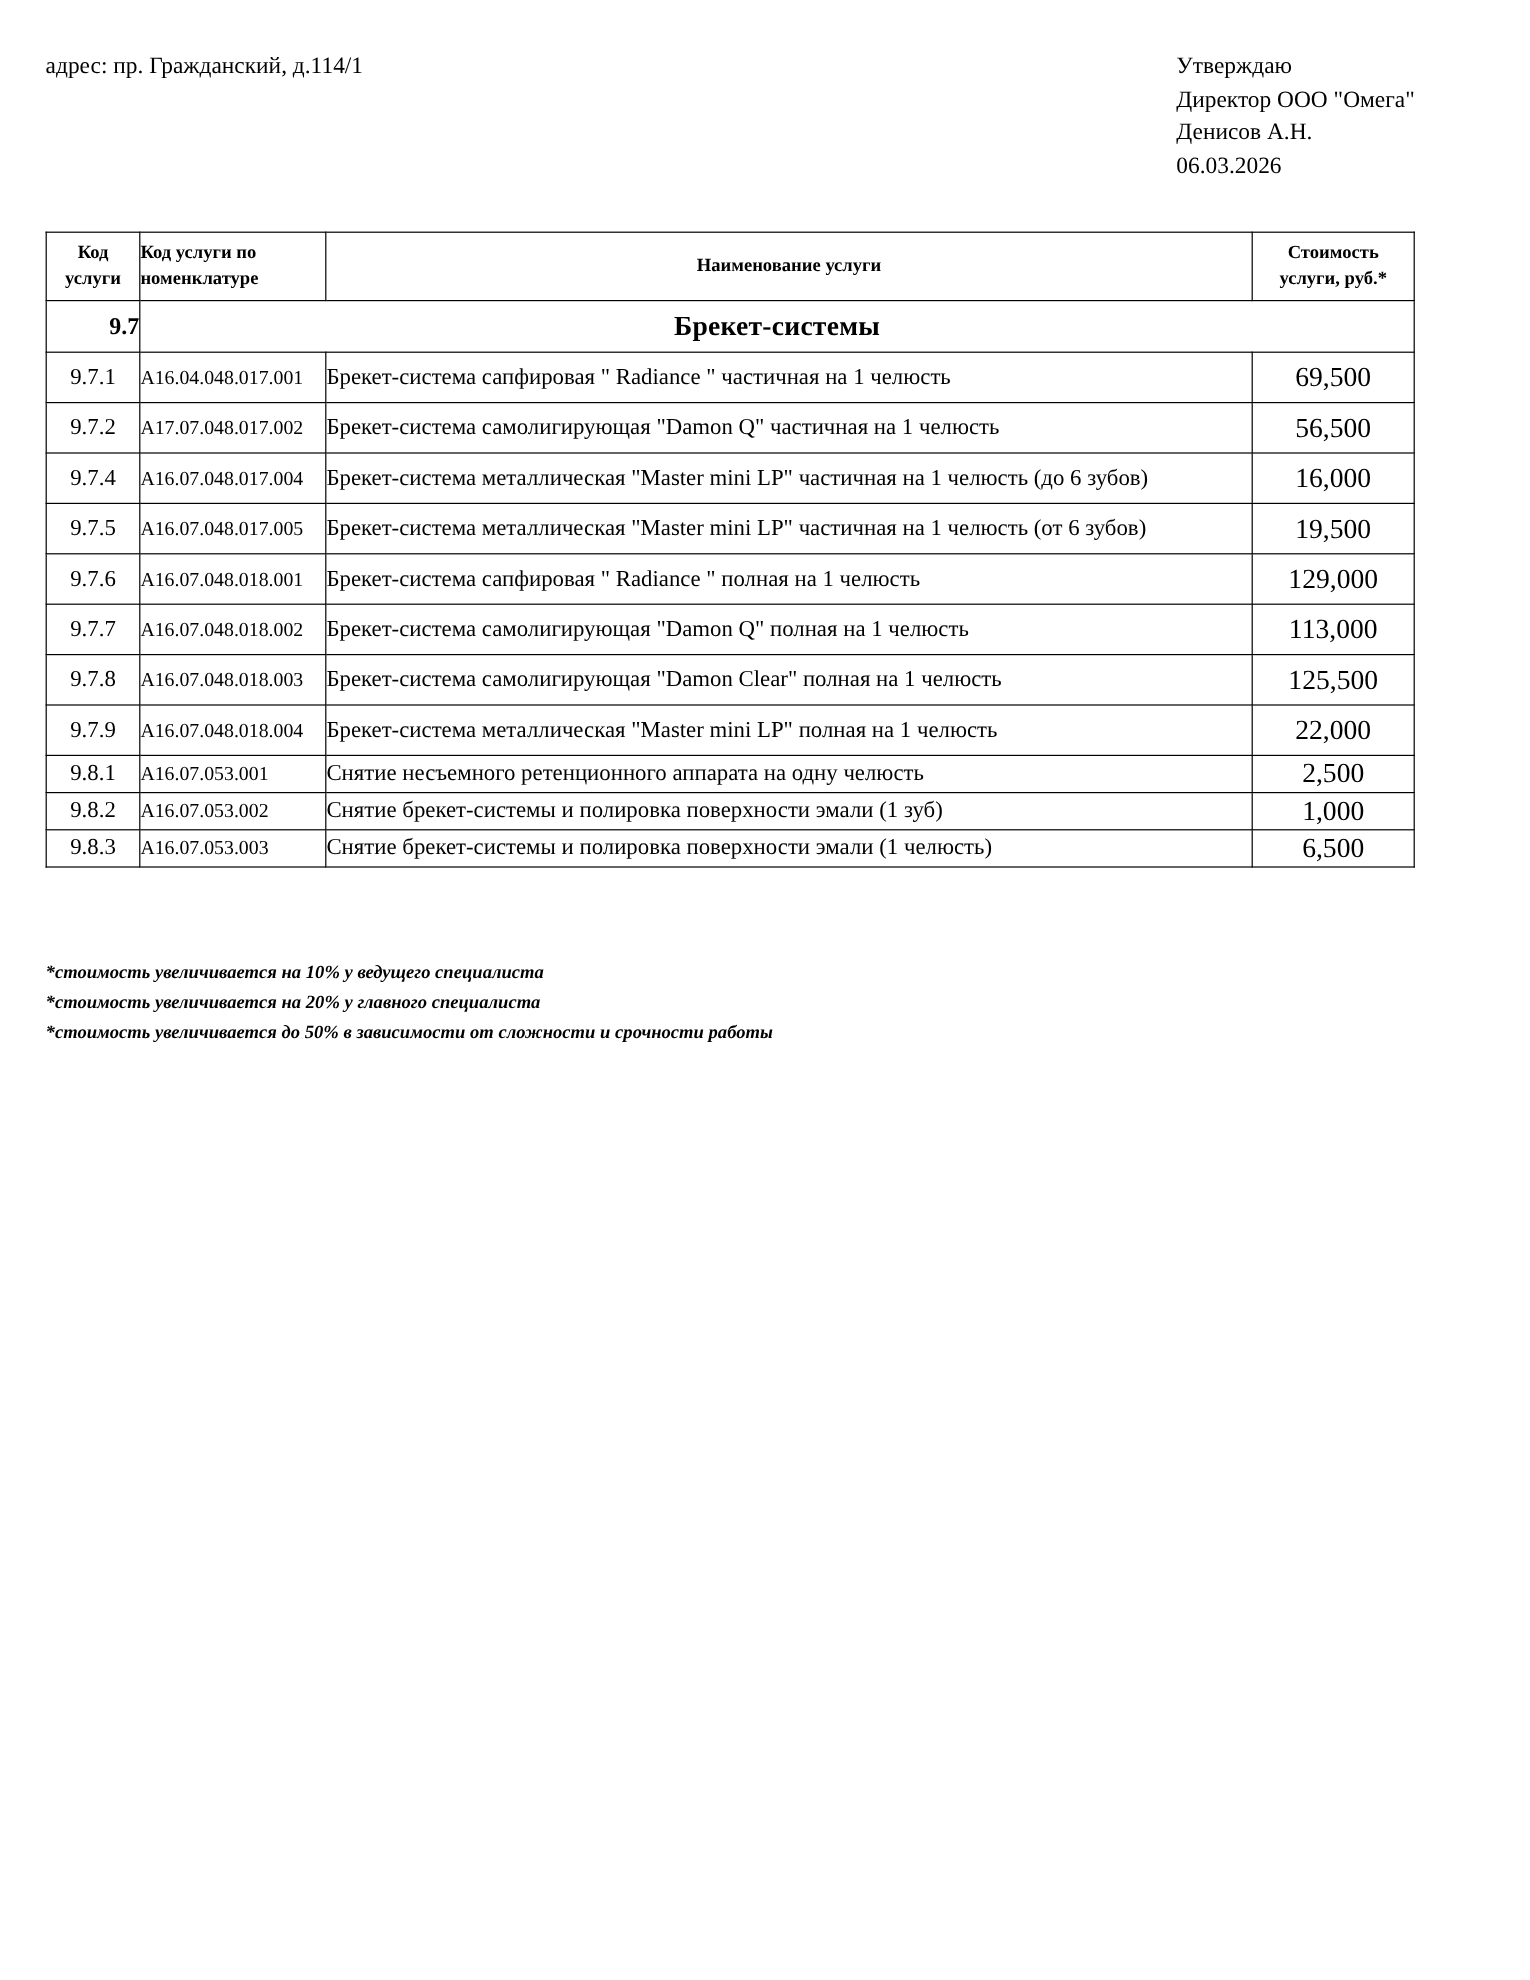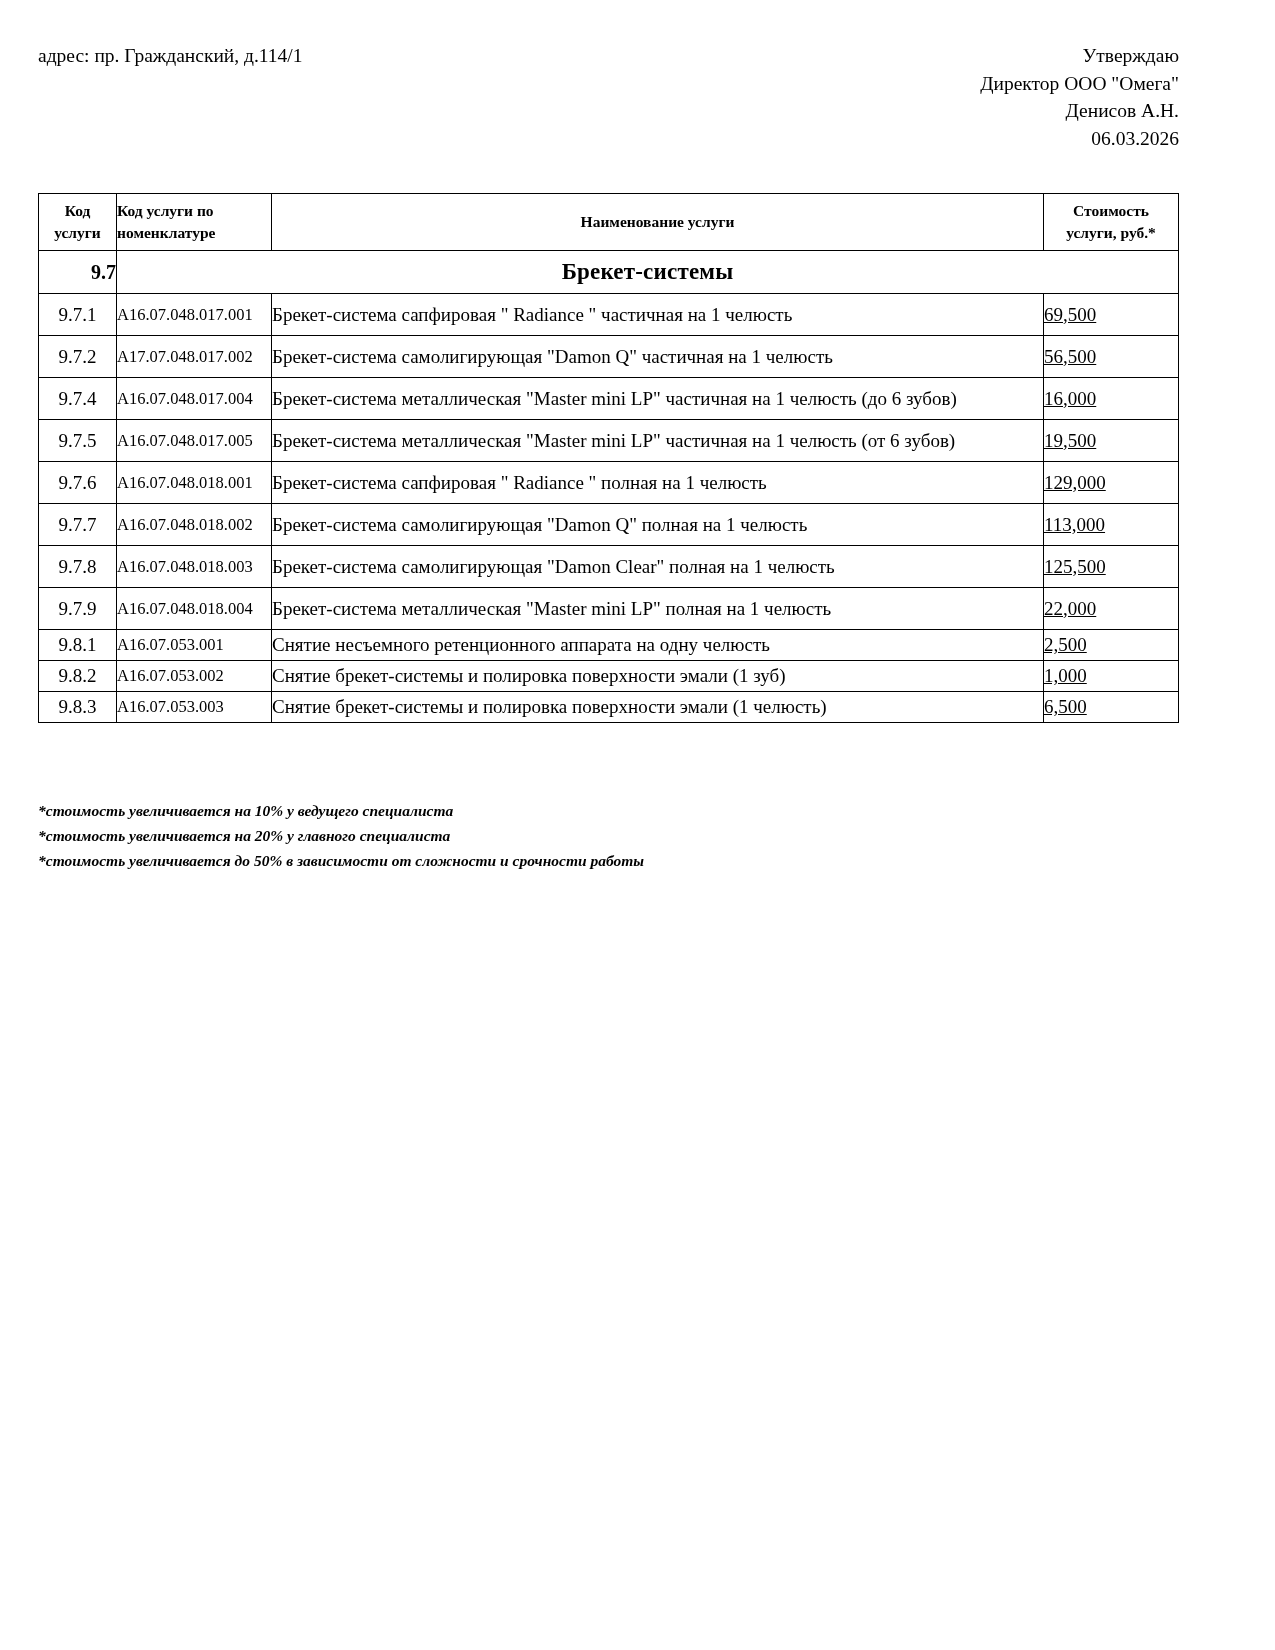--- a/index.html
+++ b/index.html
@@ -37,21 +37,20 @@
     left: 38px;
     top: 44px;
     font-size: 19.5px;
     line-height: 1.2;
     white-space: nowrap;
   }
   .approval-block {
     position: absolute;
     right: 96px;
     top: 42px;
-    text-align: right;
     font-size: 19.5px;
     line-height: 1.42;
   }
   .approval-block div { white-space: nowrap; }
 
   
   .table-wrap {
     position: absolute;
     left: 38px;
     top: 193px;
@@ -128,23 +127,22 @@
     font-size: 16.5px;
     white-space: nowrap;
   }
   td.cell-name {
     text-align: left;
     padding-left: 7px;
     font-size: 19px;
     white-space: nowrap;
   }
   td.cell-price {
-    text-align: left;
-    font-size: 19px;
-    text-decoration: underline;
+    text-align: center;
+    font-size: 23px;
   }
 
   
   .footnotes {
     position: absolute;
     left: 38px;
     top: 798px;
     width: 900px;
   }
   .footnotes div {
@@ -197,21 +195,21 @@
       </thead>
       <tbody>
 
         <tr class="section">
           <td class="sec-code">9.7</td>
           <td class="sec-title" colspan="3">Брекет-системы</td>
         </tr>
 
         <tr class="item">
           <td class="cell-code">9.7.1</td>
-          <td class="cell-nomen">A16.07.048.017.001</td>
+          <td class="cell-nomen">A16.04.048.017.001</td>
           <td class="cell-name">Брекет-система сапфировая " Radiance " частичная на 1 челюсть</td>
           <td class="cell-price">69,500</td>
         </tr>
         <tr class="item">
           <td class="cell-code">9.7.2</td>
           <td class="cell-nomen">A17.07.048.017.002</td>
           <td class="cell-name">Брекет-система самолигирующая "Damon Q" частичная на 1 челюсть</td>
           <td class="cell-price">56,500</td>
         </tr>
         <tr class="item">

